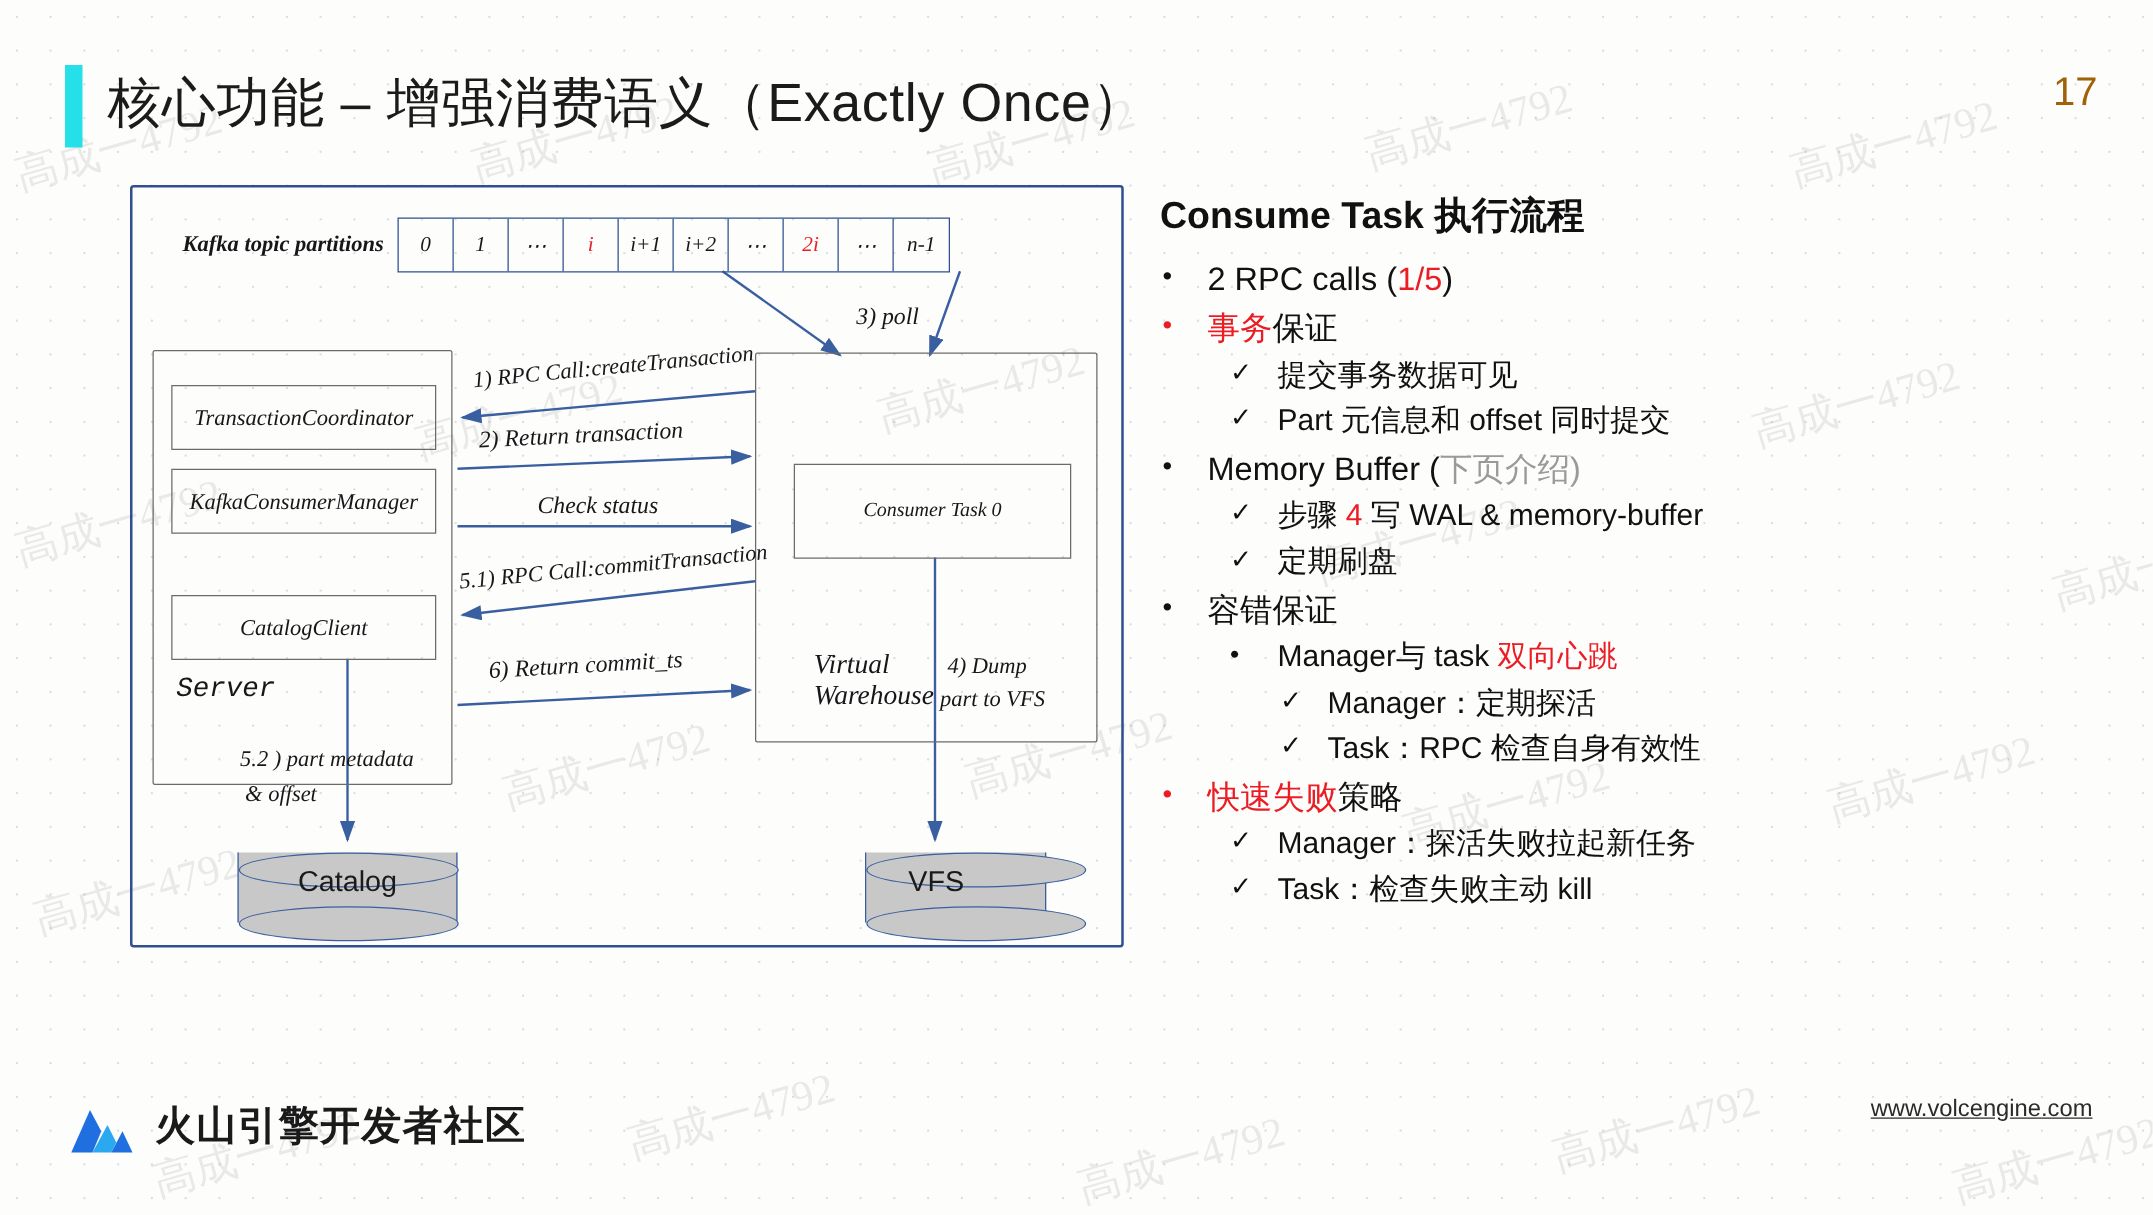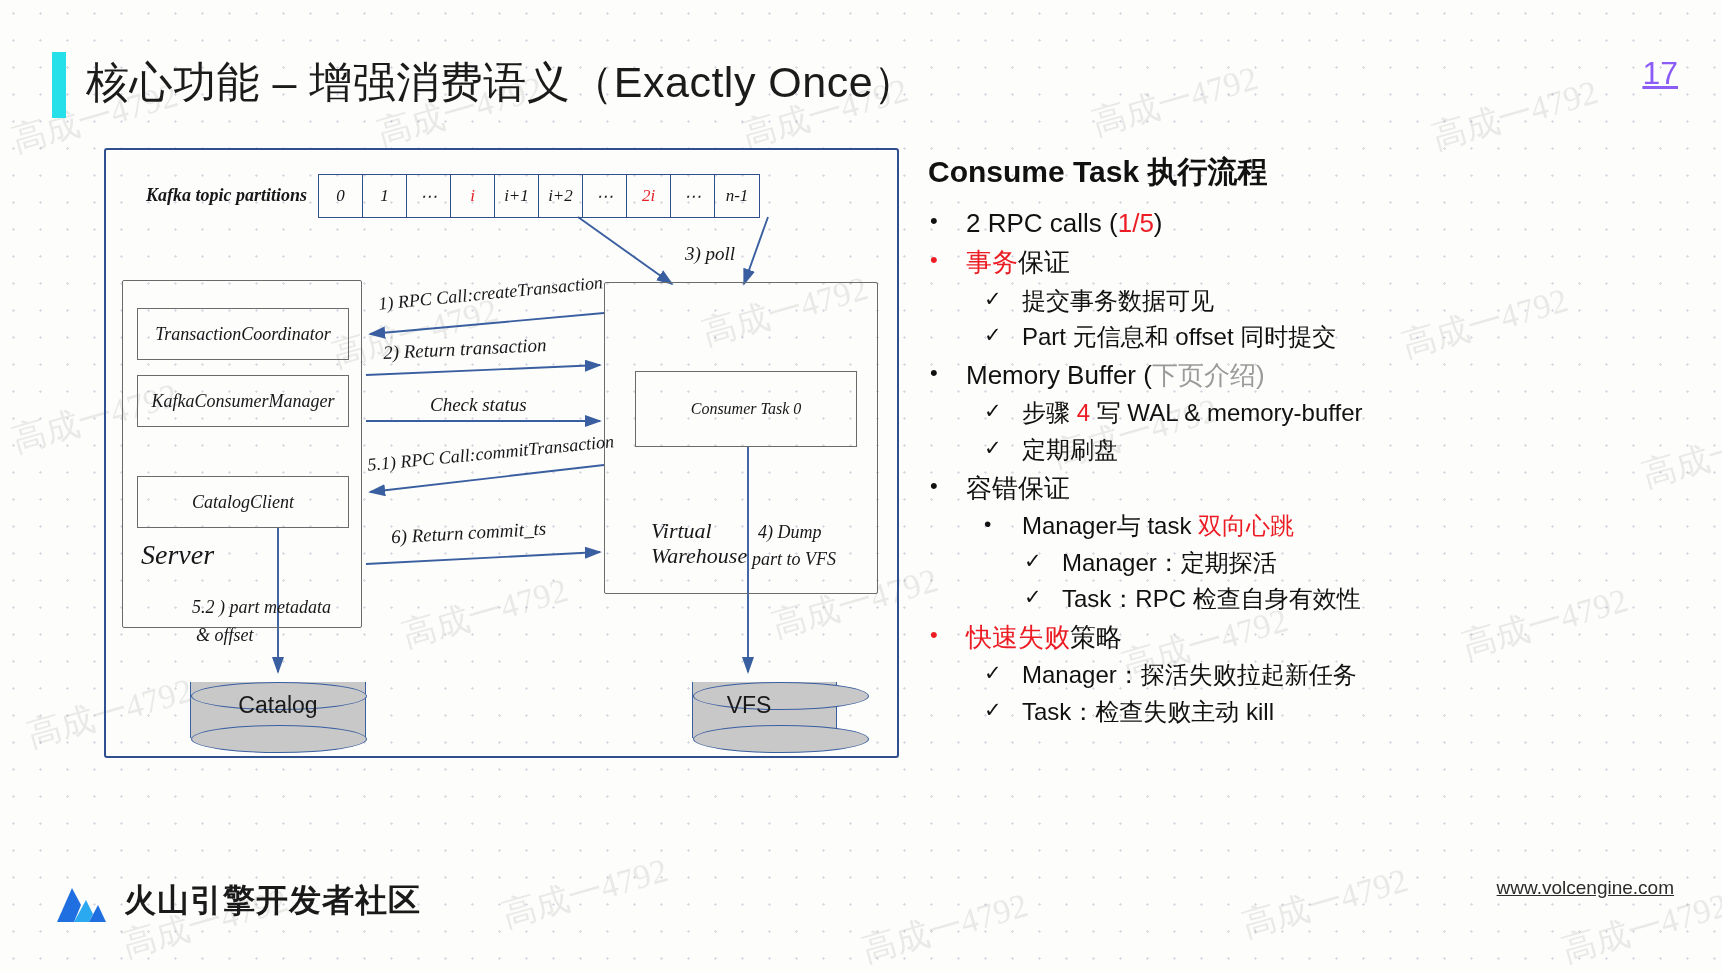--- a/index.html
+++ b/index.html
@@ -34,21 +34,21 @@
   
   .title-bar{ position:absolute; left:52px; top:52px; width:14px; height:66px; background:#25e0e8; }
   .title{
     position:absolute; left:86px; top:54px;
     font-size:43px; color:#1b1b1b; letter-spacing:.5px;
     font-family:"Liberation Sans", sans-serif;
     white-space:nowrap;
   }
   .page-num{
     position:absolute; right:44px; top:55px;
-    font-size:32px; color:#8b5cf6;text-decoration:underline;
+    font-size:32px; color:#a16207;
   }
 
   
   .diagram{
     position:absolute; left:104px; top:148px; width:795px; height:610px;
     border:2px solid #2f4f8f; background:transparent;
     border-radius:3px;
   }
   .dg{ position:absolute; }
   .hand{ font-family:"Liberation Serif", serif; font-style:italic; color:#17171a;text-align:center; }
@@ -79,21 +79,21 @@
     position:absolute; left:14px; width:212px; height:52px;
     border:1.3px solid #6b6b6b;
     display:flex; align-items:center; justify-content:center;
     font-family:"Liberation Serif", serif; font-style:italic; font-size:18px; color:#17171a;
   }
   .comp-1{ top:27px; }
   .comp-2{ top:94px; }
   .comp-3{ top:195px; }
   .server-label{
     position:absolute; left:18px; top:258px;
-    font-family:Liberation Serif, serif; font-style:italic; font-size:28px; color:#17171a;
+    font-family:Liberation Mono, monospace; font-style:italic; font-size:22px; color:#17171a;
   }
 
   
   .vw-box{
     position:absolute; left:604px; top:282px; width:274px; height:312px;
     border:1.6px solid #6b6b6b; border-radius:2px;
   }
   .task-box{
     position:absolute; left:30px; top:88px; width:222px; height:76px;
     border:1.3px solid #6b6b6b;

